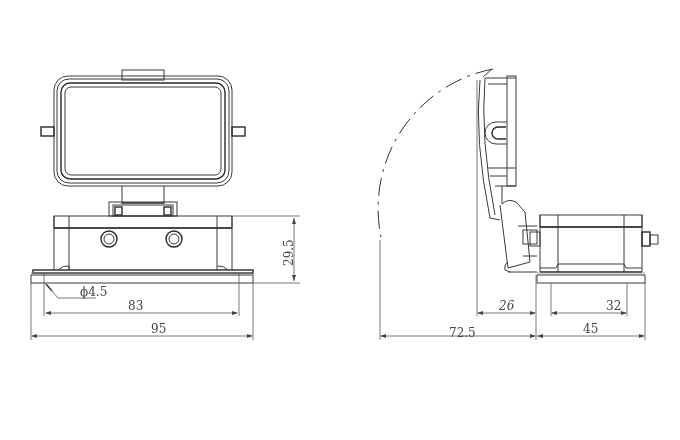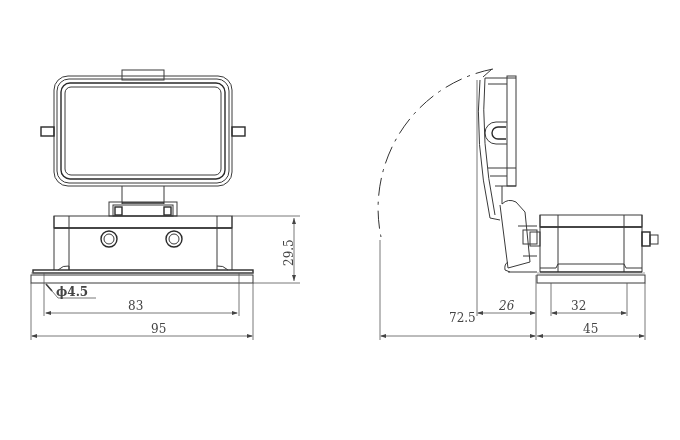--- a/index.html
+++ b/index.html
@@ -144,20 +144,20 @@
     <polygon points="380,336 386,334 386,338" fill="#444"></polygon>
     <polygon points="536,336 530,334 530,338" fill="#444"></polygon>
 
     <line class="dim" x1="537" y1="336" x2="644" y2="336"></line>
     <polygon points="537,336 543,334 543,338" fill="#444"></polygon>
     <polygon points="645,336 639,334 639,338" fill="#444"></polygon>
   </g>
 </svg>
 
 <span class="lbl vlbl" style="left:283px; top:266px;">29.5</span>
-<span class="lbl" style="left:56px; top:286px;font-weight:bold;">ϕ4.5</span>
+<span class="lbl" style="left:80px; top:286px;">ϕ4.5</span>
 <span class="lbl" style="left:128px; top:300px;">83</span>
 <span class="lbl" style="left:135px; top:323px;margin-left:16px;">95</span>
 
 <span class="lbl" style="left:499px; top:300px;font-style:italic;">26</span>
-<span class="lbl" style="left:571px; top:300px;">32</span>
-<span class="lbl" style="left:449px; top:312px;">72.5</span>
+<span class="lbl" style="left:606px; top:300px;">32</span>
+<span class="lbl" style="left:449px; top:327px;">72.5</span>
 <span class="lbl" style="left:583px; top:323px;text-align:center;">45</span>
 
 </body></html>

